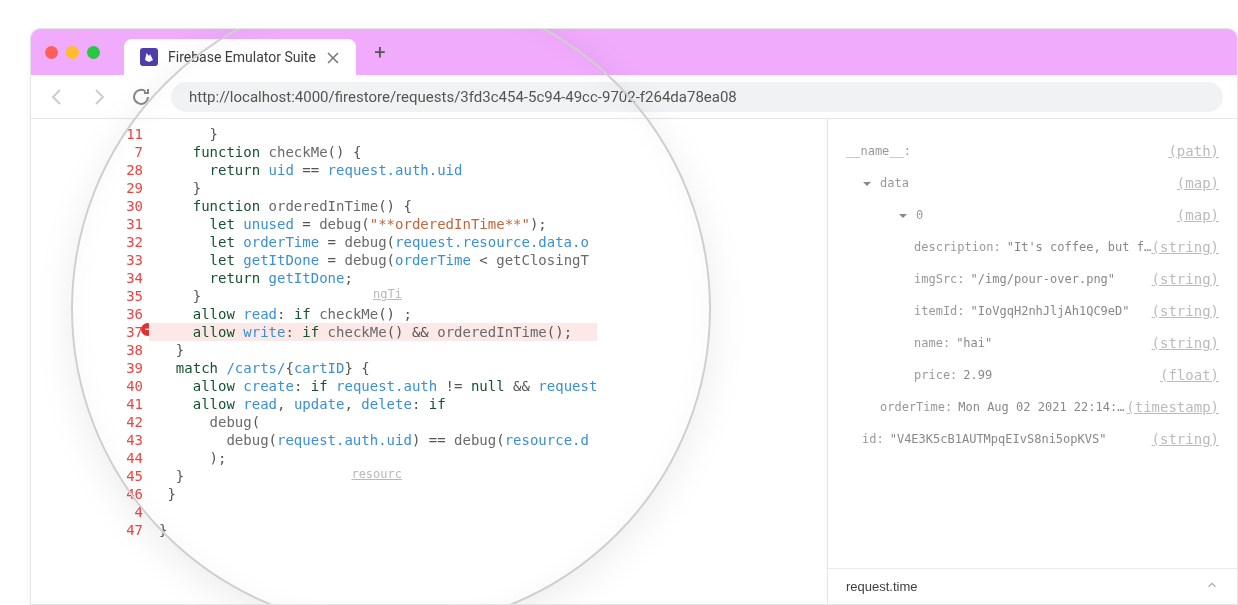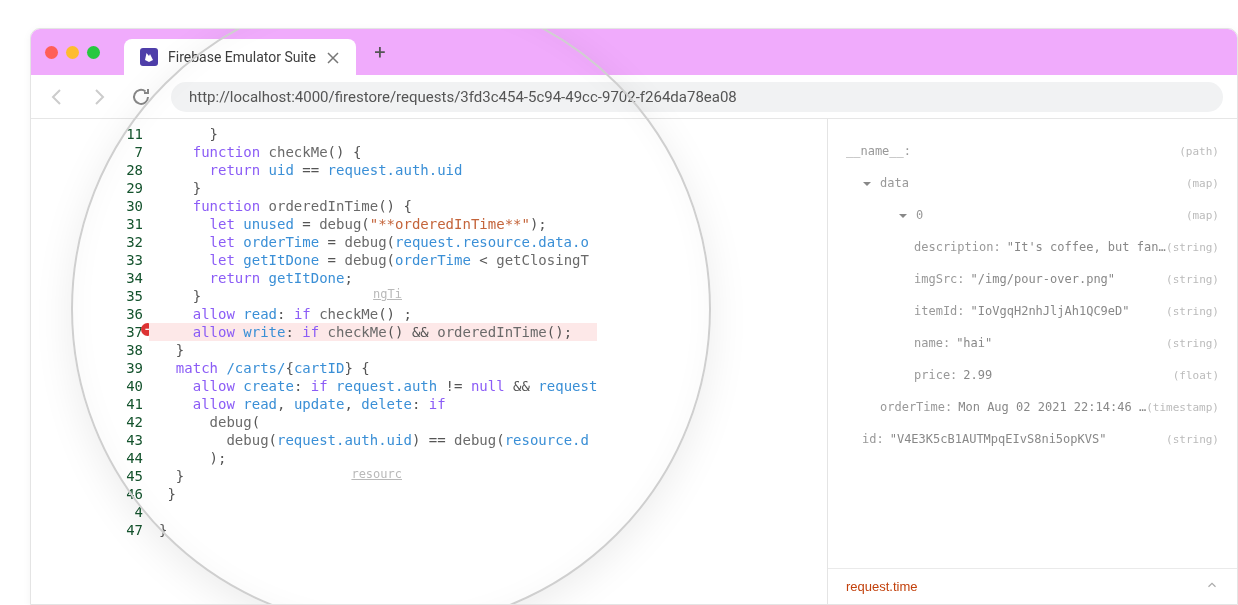--- a/index.html
+++ b/index.html
@@ -14,42 +14,42 @@
 .favicon svg { width: 12px; height: 12px; }
 .tab-title { font-size: 14px; color: #3d3d3d; }
 .tab-close { width: 14px; height: 14px; color: #777; cursor: pointer; }
 .newtab { width: 28px; height: 28px; display: flex; align-items: center; justify-content: center; color: #555; cursor: pointer; margin-left: 10px; font-size: 20px; }
 .addrbar { height: 44px; display: flex; align-items: center; padding: 0 14px; gap: 18px; border-bottom: 1px solid #e6e6e6; }
 .navbtn { width: 24px; height: 24px; color: #888; cursor: pointer; }
 .navbtn.disabled { color: #ccc; }
 .url { flex: 1; height: 30px; background: #f1f2f3; border-radius: 15px; padding: 0 18px; display: flex; align-items: center; font-size: 15px; color: #555; }
 .content { position: absolute; left: 0; right: 0; top: 90px; bottom: 0; display: flex; }
 .editor-wrap { position: relative; flex: 1; overflow: hidden; }
-.gutter { position: absolute; left: 64px; top: 6px; width: 54px; text-align: right; font-family: "SFMono-Regular", Menlo, Consolas, monospace; font-size: 14px; color: #14532d; line-height: 18px; user-select: none; }
+.gutter { position: absolute; left: 64px; top: 6px; width: 54px; text-align: right; font-family: "SFMono-Regular", Menlo, Consolas, monospace; font-size: 14px; color: #ef4444; line-height: 18px; user-select: none; }
 .gutter .ln { height: 18px; padding-right: 6px; }
 .err-dot { position: absolute; width: 13px; height: 13px; border-radius: 50%; background: #d33; display: flex; align-items: center; justify-content: center; }
 .err-dot::after { content:"−"; color:#fff; font-size:11px; font-weight:bold; line-height:1; }
 .code { position: absolute; left: 128px; top: 6px; font-family: "SFMono-Regular", Menlo, Consolas, monospace; font-size: 14px; line-height: 18px; white-space: pre; color: #555; }
 .code .l { height: 18px; }
 .code .l.hl { background: #fde8e8; margin-left:-10px; padding-left:10px; }
-.kw { color: #8b5cf6; }
+.kw { color: #14532d; }
 .nm { color: #6a6a6a; }
 .id { color: #3a8fd6; }
 .st { color: #c4643a; }
 .pn { color: #555; }
 .lens { position: absolute; left: 40px; top: -40px; width: 640px; height: 640px; border-radius: 50%; border: 2px solid #cfcfcf; pointer-events: none; box-shadow: 0 10px 40px rgba(0,0,0,0.08), inset 0 0 30px rgba(0,0,0,0.03); }
 .rightpanel { width: 410px; border-left: 1px solid #e4e4e4; font-family: "SFMono-Regular", Menlo, Consolas, monospace; font-size: 12px; color: #888; padding: 16px 18px 0 18px; position: relative; background:#fff; z-index:2; }
 .rp-row { display: flex; align-items: center; height: 32px; }
 .rp-key { color: #999; }
 .rp-val { color: #888; margin-left: 6px; overflow: hidden; text-overflow: ellipsis; white-space: nowrap; flex:1; }
-.rp-type { color: #bbb; margin-left: auto; font-size: 11px; }
+.rp-type { color: #bbb; margin-left: auto; font-size: 14px; text-decoration: underline; }
 .tw { width: 10px; height: 10px; display: inline-block; margin-right: 8px; }
 .tw svg { width: 10px; height: 10px; }
 .ind1 { padding-left: 0px; text-align: right; } .ind2 { padding-left: 16px; } .ind3 { padding-left: 34px; } .ind4 { padding-left: 52px; } .ind5 { padding-left: 68px; }
-.rp-footer { position: absolute; left:0; right:0; bottom:0; height: 36px; border-top: 1px solid #eaeaea; display: flex; align-items: center; padding: 0 18px; font-family: -apple-system, sans-serif; font-size: 13px; color: #c2410c; }
+.rp-footer { position: absolute; left:0; right:0; bottom:0; height: 36px; border-top: 1px solid #eaeaea; display: flex; align-items: center; padding: 0 18px; font-family: -apple-system, sans-serif; font-size: 13px; color: #404040; }
 .rp-footer .chev { margin-left: auto; color: #aaa; }
 .bg-chip { position:absolute; right:425px; color:#b9b9b9; font-family: "SFMono-Regular",Menlo,monospace; font-size:12px;text-decoration:underline; }
 </style>
 </head>
 <body>
 
 <div class="browser">
 
   <div class="tabbar">
     <div class="traffic">

